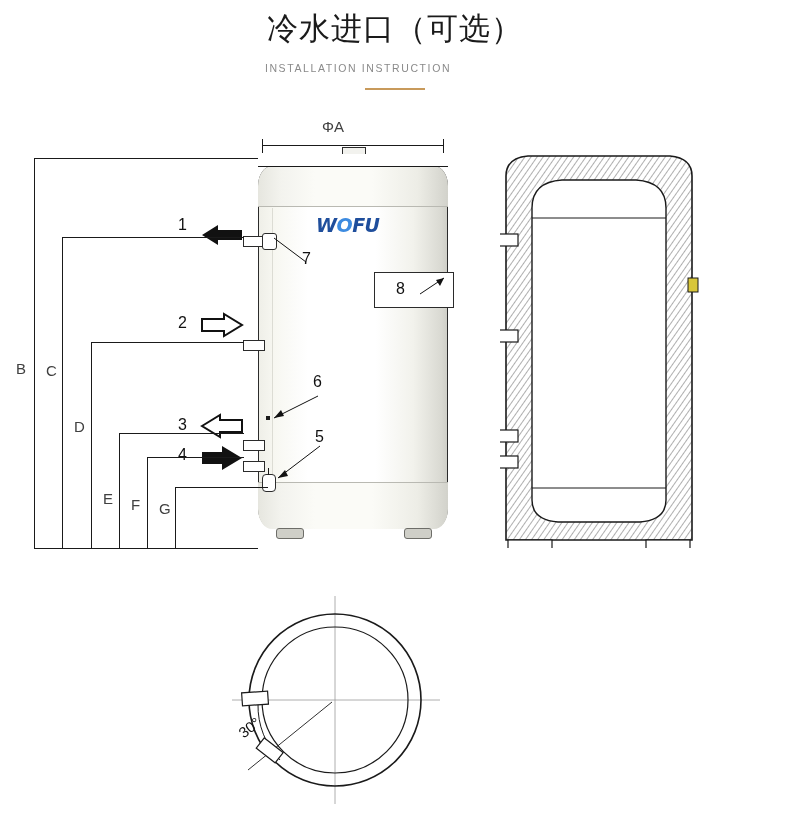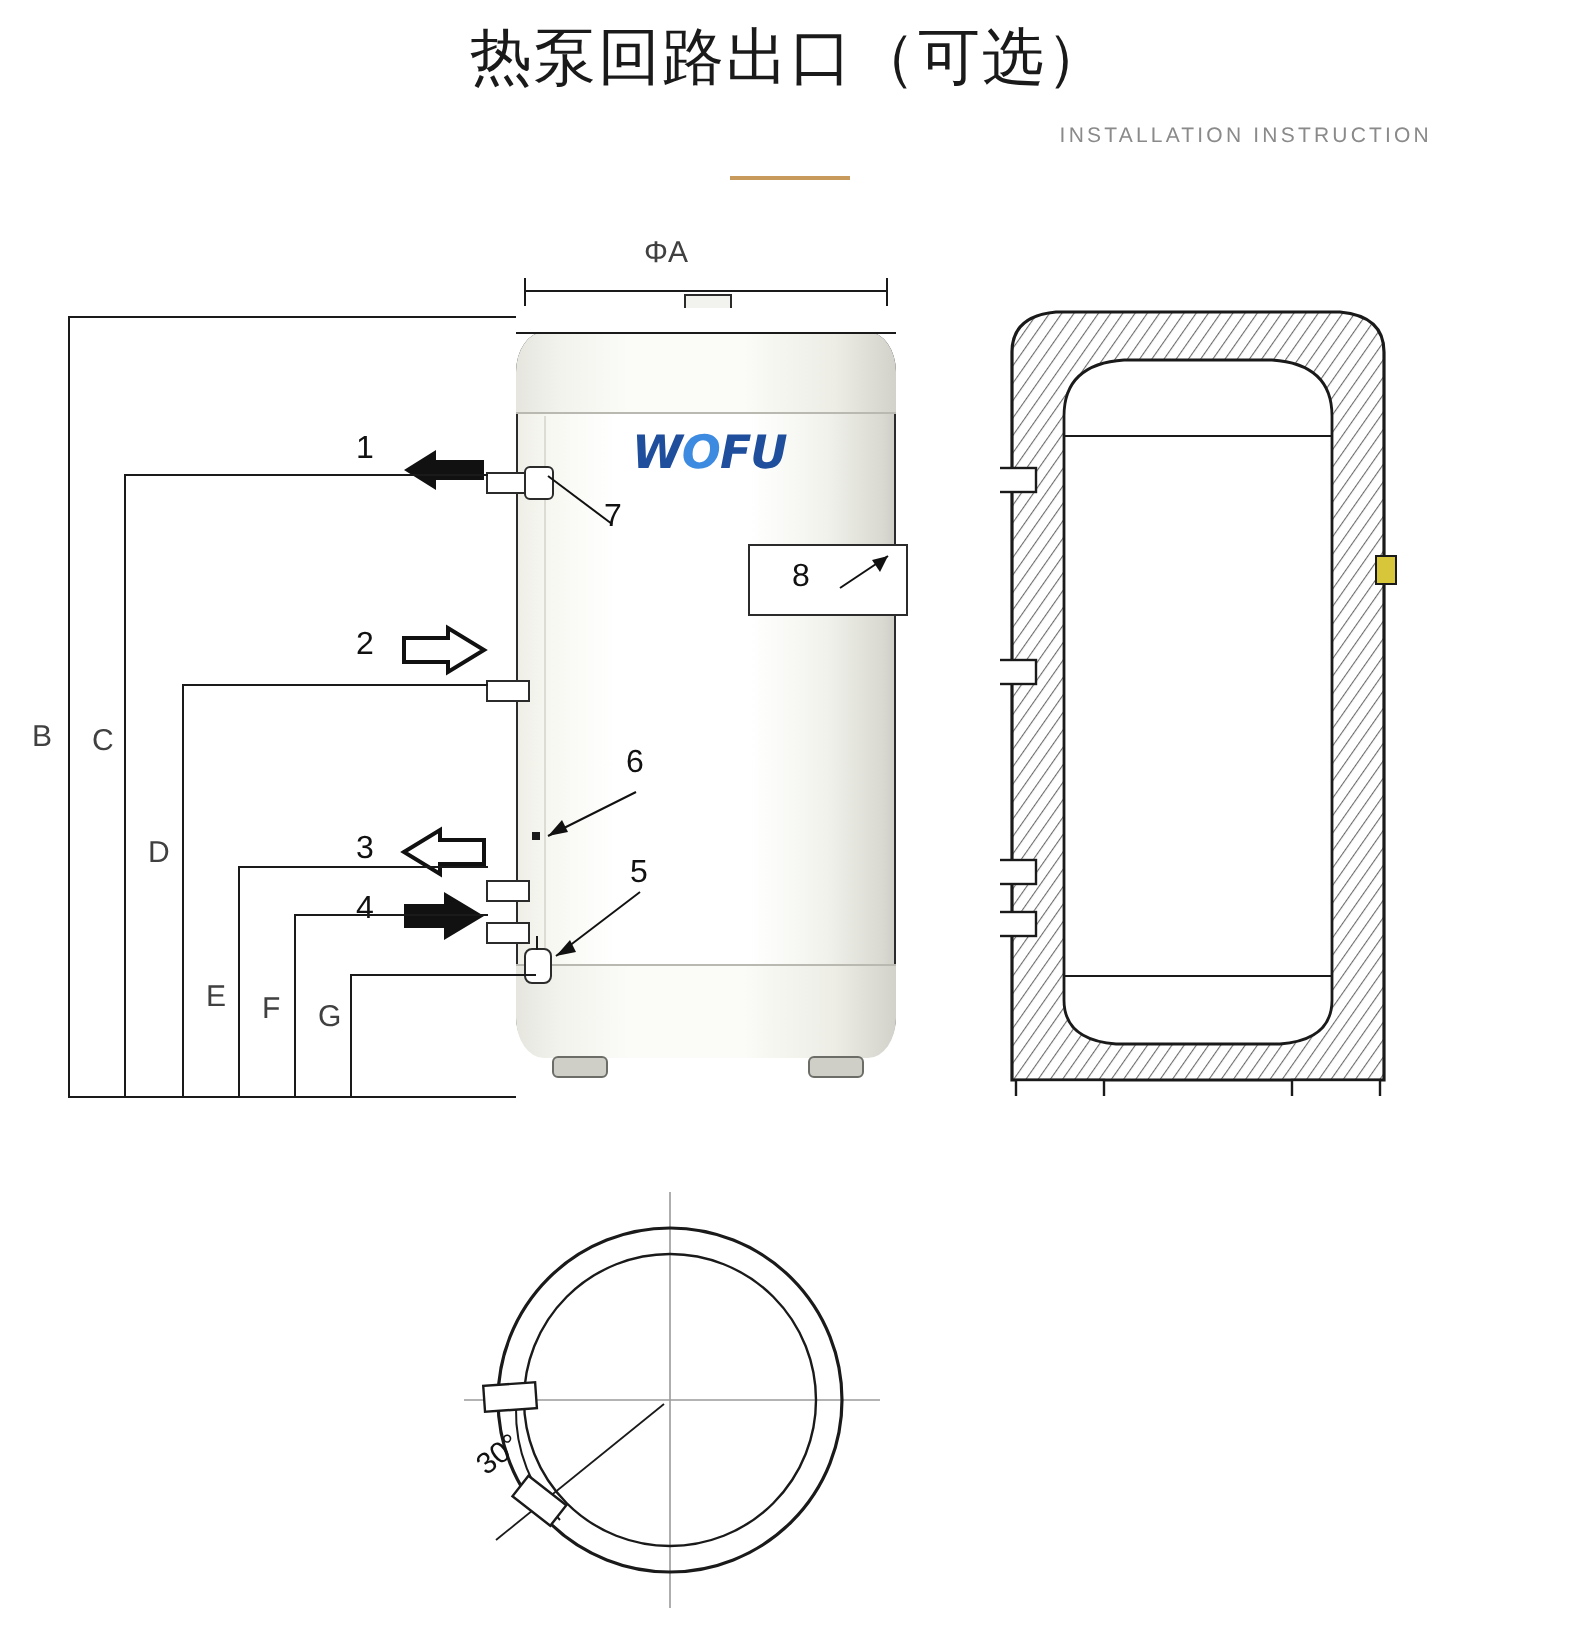--- a/index.html
+++ b/index.html
@@ -17,21 +17,21 @@
   .title{
     position:absolute;left:0;top:8px;width:790px;
     text-align:center;
     font-size:31px;
     letter-spacing:1px;
     color:#1a1a1a;
     font-family:"DejaVu Sans","Liberation Sans",sans-serif;
   }
   .subtitle{
     position:absolute;left:0;top:62px;width:716px;
-    text-align:right;
+    text-align:center;
     font-size:10.5px;
     letter-spacing:1.6px;
     color:#8a8a8a;
     font-family:"Liberation Sans",sans-serif;
   }
   .subrule{
     position:absolute;left:365px;top:88px;width:60px;height:2px;
     background:#c89a5b;
   }
 
@@ -63,21 +63,21 @@
     border-top:1px solid #b9b9b2;
     border-radius:0 0 14px 14px / 0 0 20px 20px;
     background:linear-gradient(90deg,#e6e6df 0%,#f3f3ee 12%,#fbfbf7 30%,#fbfbf7 60%,#ededE6 84%,#d2d2cb 100%);
   }
   .tank-top-nub{position:absolute;left:84px;top:-5px;width:22px;height:6px;border:1px solid #2b2b2b;border-bottom:none;background:#f2f2ee;}
   .foot{position:absolute;top:376px;width:26px;height:9px;background:#cfcfc8;border:1px solid #6d6d68;border-radius:3px;}
   .foot.l{left:18px;} .foot.r{left:146px;}
 
   .logo{
     position:absolute;left:58px;top:62px;
-    font-size:23px;font-weight:bold;font-style:italic;
+    font-size:19px;font-weight:bold;font-style:italic;
     color:#1f4e9c;letter-spacing:-0.5px;
     font-family:"DejaVu Sans","Liberation Sans",sans-serif;
   }
   .logo .o{color:#3d8be0;}
 
   
   .seam{position:absolute;left:14px;top:56px;width:1px;height:274px;background:#dcdcd4;}
 
   
   .port{
@@ -106,21 +106,21 @@
     font-size:15.5px;line-height:24.4px;color:#111;
     font-family:"DejaVu Sans","Liberation Sans",sans-serif;
   }
   #legend div{white-space:nowrap;}
 </style>
 </head>
 <body>
 
 <div id="stage">
 
-  <div class="title">热泵回路出口（可选）</div>
+  <div class="title">冷水进口（可选）</div>
   <div class="subtitle">INSTALLATION INSTRUCTION</div>
   <div class="subrule"></div>
 
   <div class="ln hl" style="left:262px;top:145px;width:182px;"></div>
   <div class="ln vl" style="left:262px;top:139px;height:14px;"></div>
   <div class="ln vl" style="left:443px;top:139px;height:14px;"></div>
   <div class="dim" style="left:322px;top:118px;">ΦA</div>
 
   <div id="tank">
     <div class="tank-body"></div>

